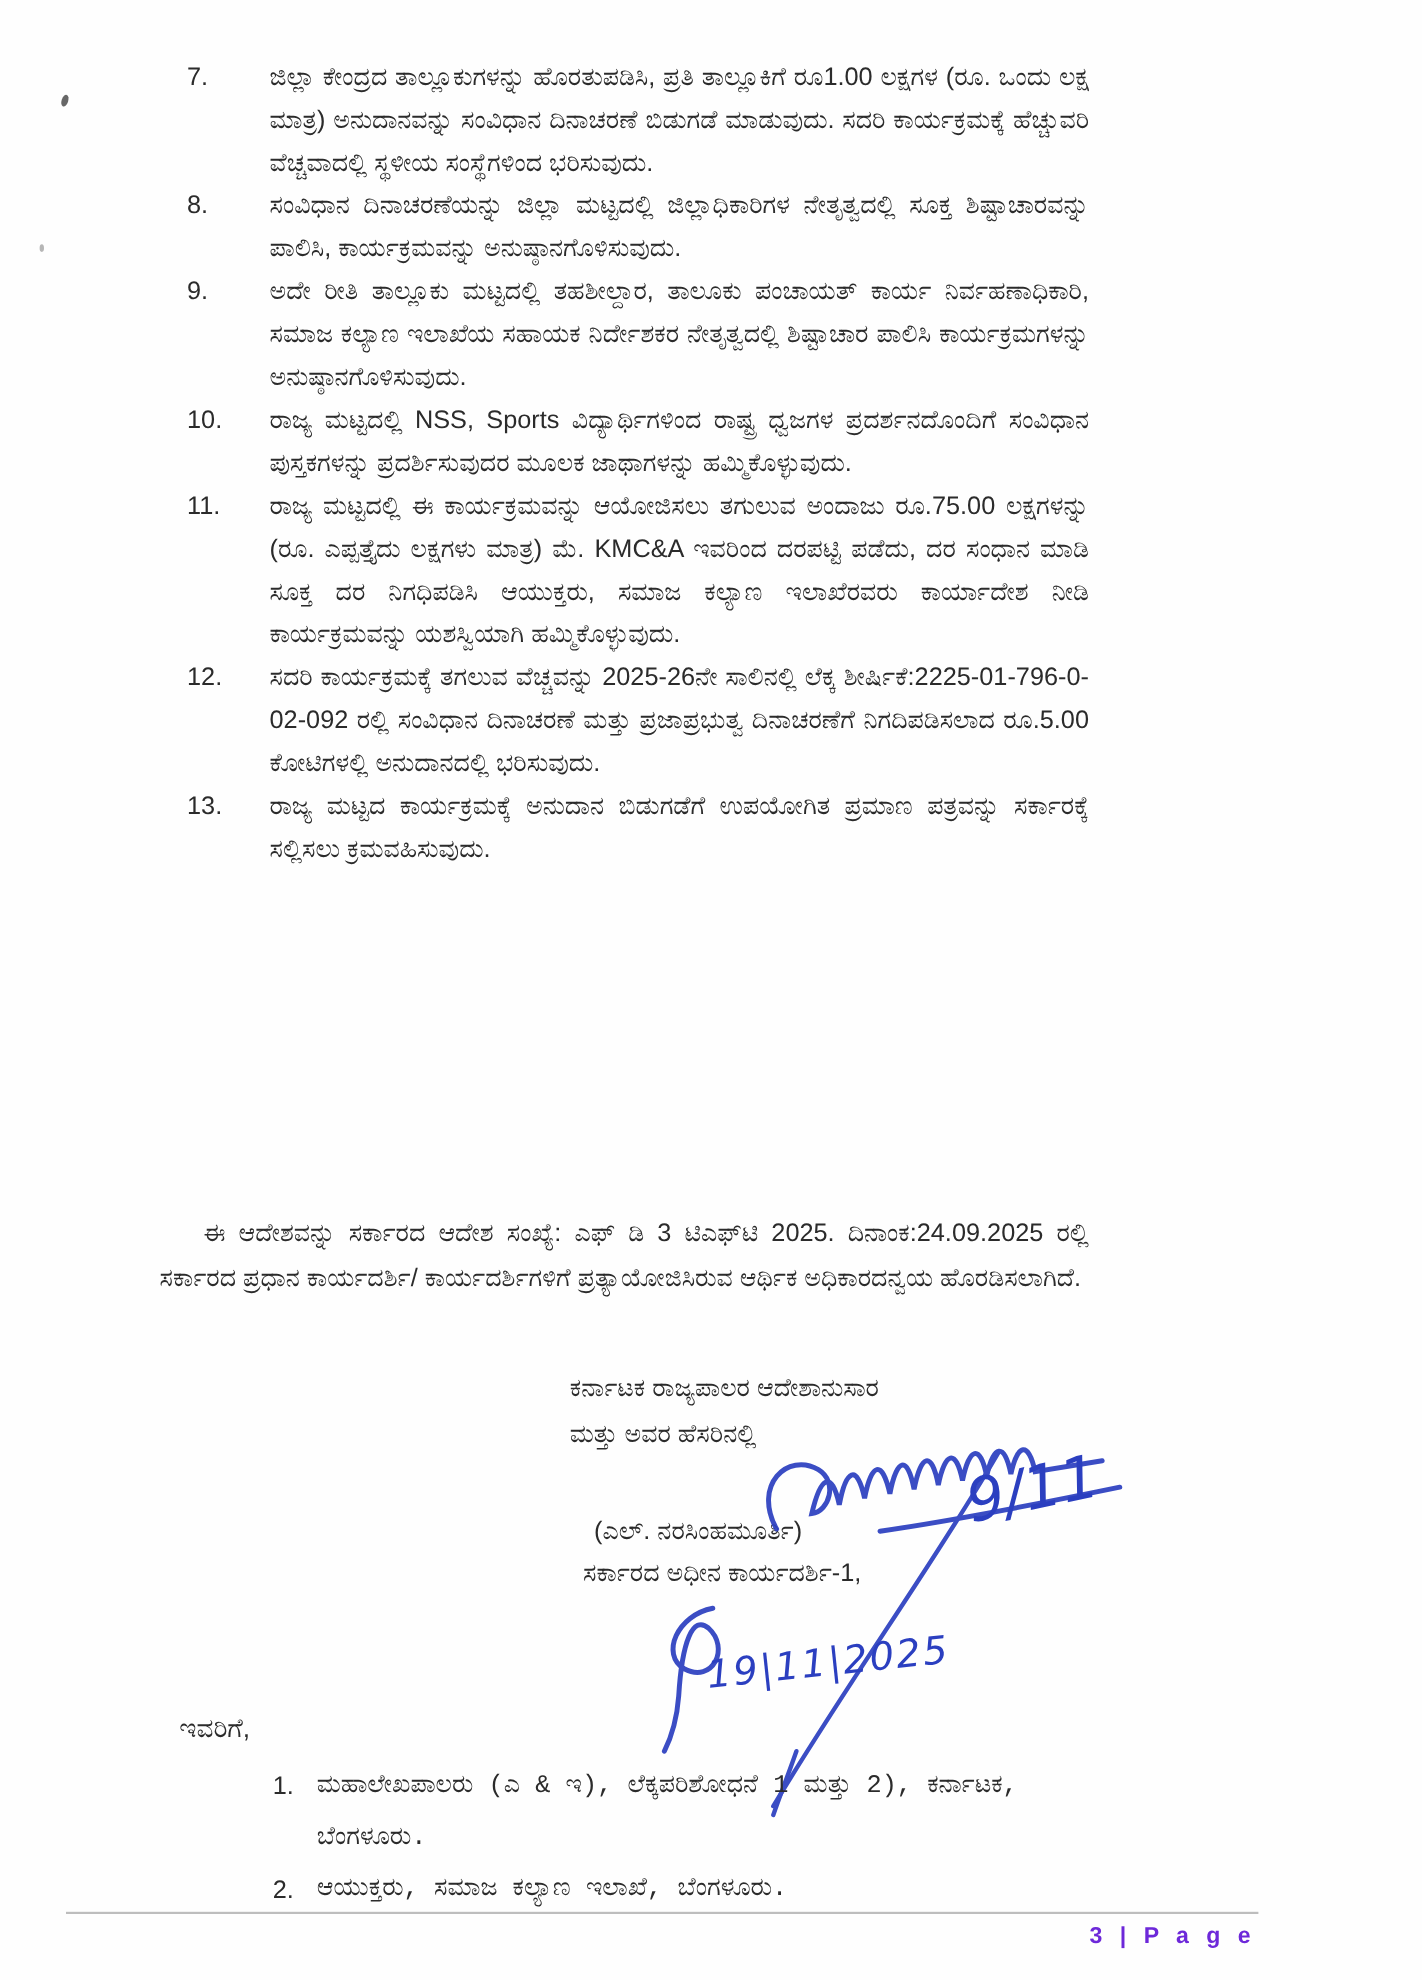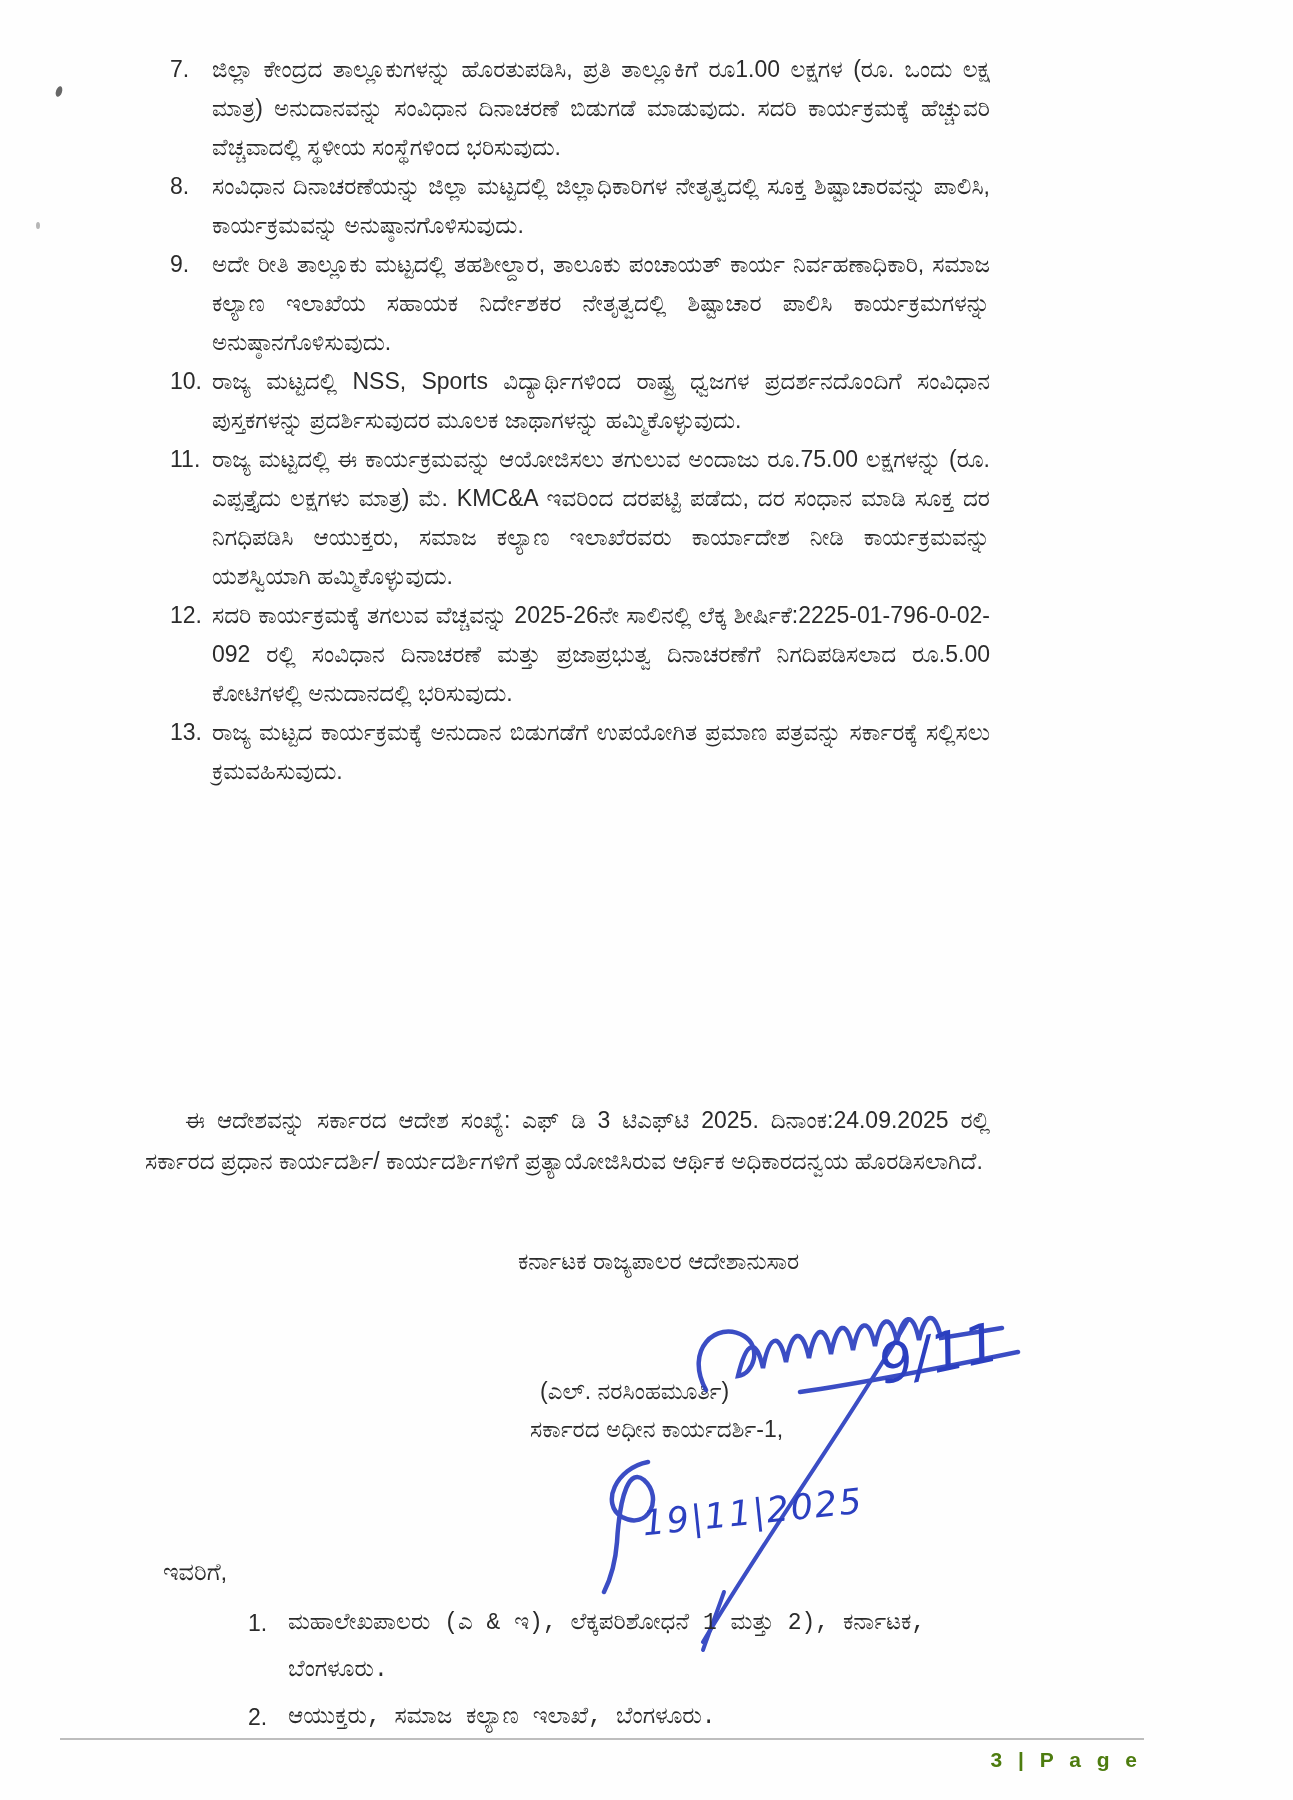--- a/index.html
+++ b/index.html
@@ -9,21 +9,21 @@
     margin:0 auto;
     background:#fefefe;
     font-family:"Liberation Sans", sans-serif;
     color:#2b2b2b;
     overflow:hidden;
   }
   
   .order-list { position:absolute; left:170px; top:50px; width:820px; }
   .order-item { display:flex; font-size:23px; line-height:39px; }
   .order-item .num { flex:0 0 42px; }
-  .order-item .txt { flex:1; text-align:justify; }
+  .order-item .txt { flex:1; text-align:justify;margin-left:33px; }
   
   .closing {
     position:absolute; left:145px; top:1100px; width:845px;
     font-size:23px; line-height:41px; text-align:justify; text-indent:40px;
   }
   
   .sig-line { position:absolute; text-align:left; font-size:23px; }
   .by-order-1 { left:518px; top:1248px; width:420px; }
   .by-order-2 { left:518px; top:1290px; width:420px; }
   .sig-name   { left:540px; top:1378px; width:420px; }
@@ -38,21 +38,21 @@
   .dist-heading { position:absolute; left:163px; top:1542px; font-size:24px;margin-top:16px; }
   .dist-list { position:absolute; left:248px; top:1600px; width:788px; }
   .dist-item { display:flex; font-size:23px; line-height:47px; }
   .dist-item .num { flex:0 0 40px; }
   .dist-item .txt { flex:1; text-align:left;font-family:Liberation Mono, monospace; }
   
   .footer-rule { position:absolute; left:60px; top:1738px; width:1084px; border-top:2px solid #9a9a9a; opacity:.65; }
   .footer-text {
     position:absolute; left:880px; top:1748px; width:262px;
     text-align:right; font-size:21px; font-weight:bold;
-    letter-spacing:5px; color:#4d7c0f;
+    letter-spacing:5px; color:#6d28d9;
   }
   
   .speck { position:absolute; background:#4c4c4c; border-radius:50%; }
   .speck1 { left:56px; top:86px; width:6px; height:11px; transform:rotate(18deg); opacity:.85; }
   .speck2 { left:36px; top:222px; width:4px; height:7px; opacity:.4; }
 </style>
 </head>
 <body>
 
 <div class="page">
@@ -96,20 +96,21 @@
         <span class="num">13.</span>
         <span class="txt">ರಾಜ್ಯ ಮಟ್ಟದ ಕಾರ್ಯಕ್ರಮಕ್ಕೆ ಅನುದಾನ ಬಿಡುಗಡೆಗೆ ಉಪಯೋಗಿತ ಪ್ರಮಾಣ ಪತ್ರವನ್ನು ಸರ್ಕಾರಕ್ಕೆ ಸಲ್ಲಿಸಲು ಕ್ರಮವಹಿಸುವುದು.</span>
       </div>
 
 
   </div>
 
   <div class="closing">ಈ ಆದೇಶವನ್ನು ಸರ್ಕಾರದ ಆದೇಶ ಸಂಖ್ಯೆ: ಎಫ್ ಡಿ 3 ಟಿಎಫ್‌ಟಿ 2025. ದಿನಾಂಕ:24.09.2025 ರಲ್ಲಿ ಸರ್ಕಾರದ ಪ್ರಧಾನ ಕಾರ್ಯದರ್ಶಿ/ ಕಾರ್ಯದರ್ಶಿಗಳಿಗೆ ಪ್ರತ್ಯಾಯೋಜಿಸಿರುವ ಆರ್ಥಿಕ ಅಧಿಕಾರದನ್ವಯ ಹೊರಡಿಸಲಾಗಿದೆ.</div>
 
   <div class="sig-line by-order-1">ಕರ್ನಾಟಕ ರಾಜ್ಯಪಾಲರ ಆದೇಶಾನುಸಾರ</div>
+  <div class="sig-line by-order-2">ಮತ್ತು ಅವರ ಹೆಸರಿನಲ್ಲಿ</div>
   <div class="sig-line sig-name">(ಎಲ್. ನರಸಿಂಹಮೂರ್ತಿ)</div>
   <div class="sig-line sig-title">ಸರ್ಕಾರದ ಅಧೀನ ಕಾರ್ಯದರ್ಶಿ-1,</div>
 
   <div class="hw hw-note">9/11</div>
   <div class="hw hw-date">19|11|2025</div>
 
   <svg class="ink-svg" width="1293" height="1800" viewBox="0 0 1293 1800">
     <g fill="none" stroke="#2b3fc0" stroke-width="4.5" stroke-linecap="round" opacity="0.92">
       <path d="M 706 1390 C 684 1350 716 1320 744 1336 C 762 1347 754 1374 738 1376 C 746 1342 756 1336 763 1368 C 769 1336 779 1330 786 1362 C 792 1330 802 1326 809 1358 C 815 1326 825 1322 831 1354 C 837 1322 847 1318 853 1350 C 859 1320 869 1316 875 1346 C 881 1316 891 1312 897 1342 C 903 1314 913 1310 919 1340 C 925 1312 935 1310 941 1338 L 1002 1328"></path>
       <path d="M 800 1392 C 870 1382 950 1366 1018 1352"></path>

